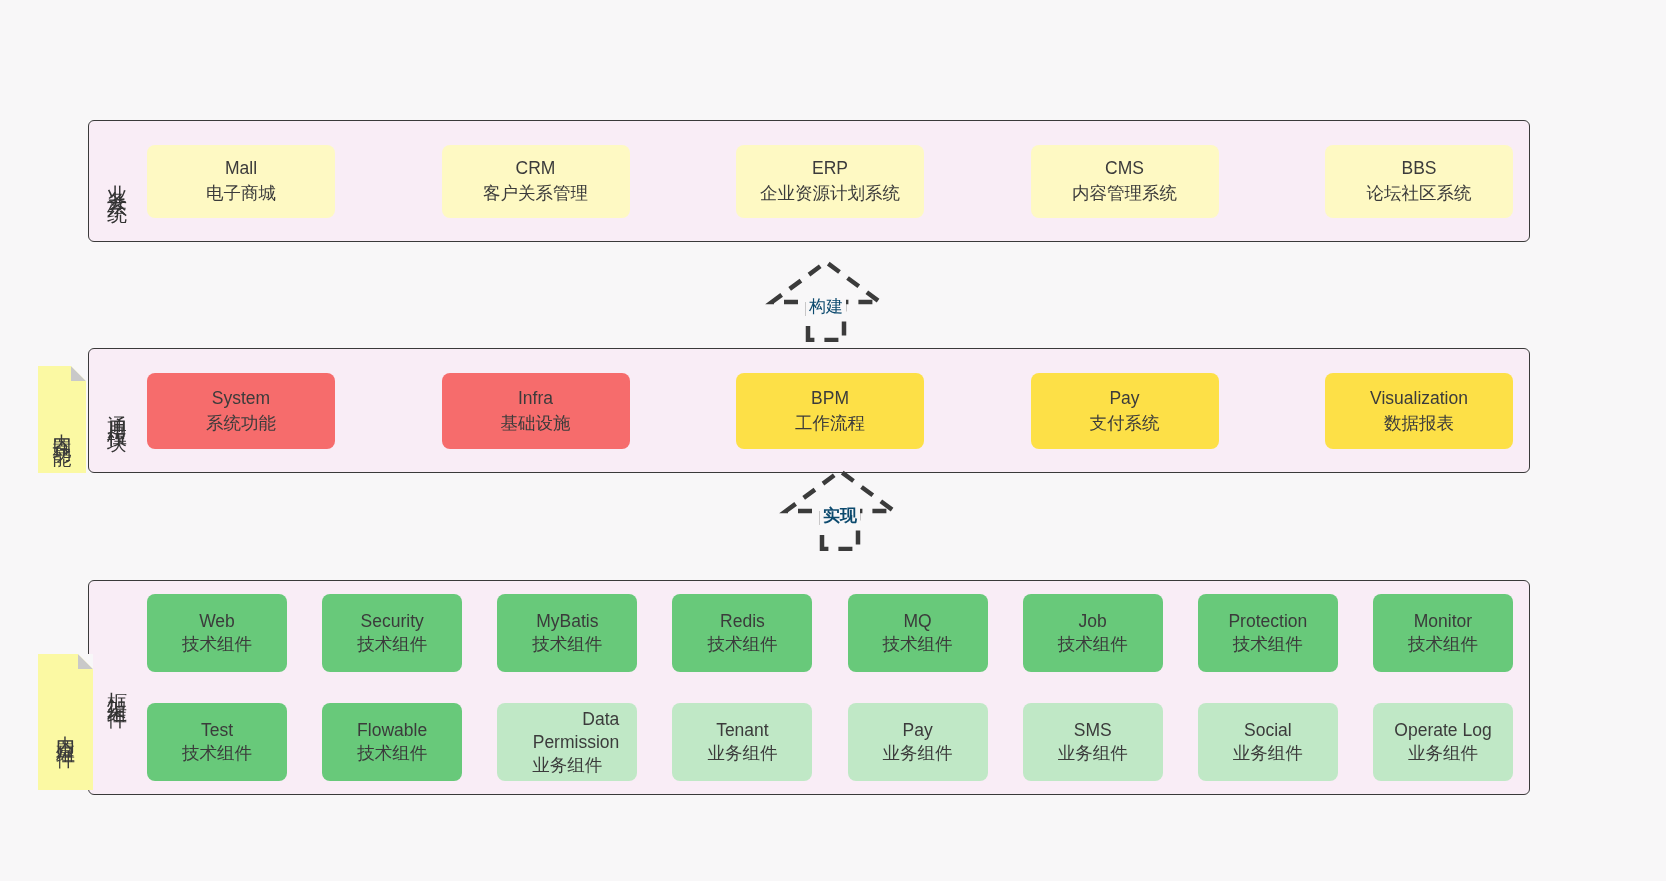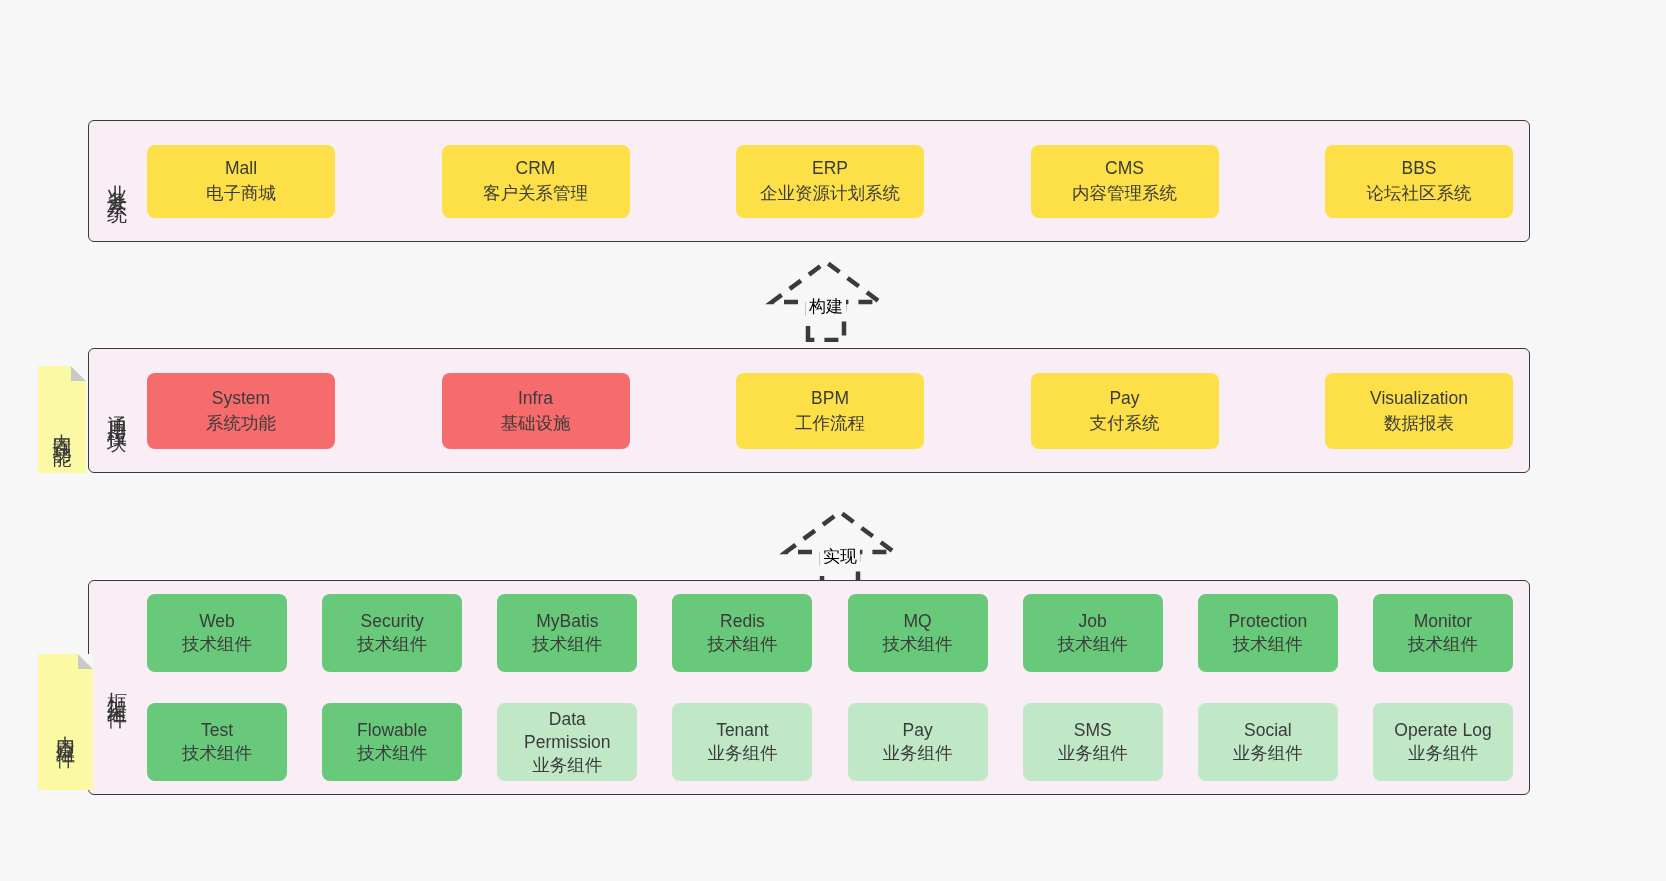--- a/index.html
+++ b/index.html
@@ -72,22 +72,22 @@
   }
   .box-wide{width:188px;height:73px;}
   .panel-2 .box-wide{height:76px;}
   .box-small{width:140px;height:78px;}
   .box .box-name,.box .box-desc{
     font-size:17.5px;
     line-height:25px;
     color:#3b3b3b;
   }
   .box-small .box-name,.box-small .box-desc{line-height:23px;}
-  .box-narrow{padding:4px 18px;}
-  .blue{background:#fde047;}
+  .box-narrow{padding:4px 18px;text-align:right;}
+  .blue{background:#fef9c3;}
   .red{background:#f66c6c;align-items:center;}
   .pink{background:#fde047;}
   .green{background:#68c97a;}
   .lightgreen{background:#c0e8c6;}
   
   .note{
     position:absolute;
     background:#fbf9a3;
     z-index:2;
   }
@@ -116,29 +116,29 @@
     color:#3a3a3a;
   }
   
   .arrow{
     position:absolute;
     width:136px;
     height:86px;
   }
   .arrow svg{display:block;}
   .arrow-1{left:758px;top:256px;}
-  .arrow-2{left:772px;top:506px;}
+  .arrow-2{left:772px;top:465px;font-weight:bold;}
   .arrow-label{
     position:absolute;
     left:50%;top:38px;
     transform:translateX(-50%);
     background:#f8f7f8;
     padding:1px 3px;
     font-size:17px;
-    color:#000000;
+    color:#0c4a6e;
     white-space:nowrap;
   }
 </style>
 </head>
 <body>
 
 <div class="page">
 
   <section class="panel panel-1">
     <div class="panel-label">

